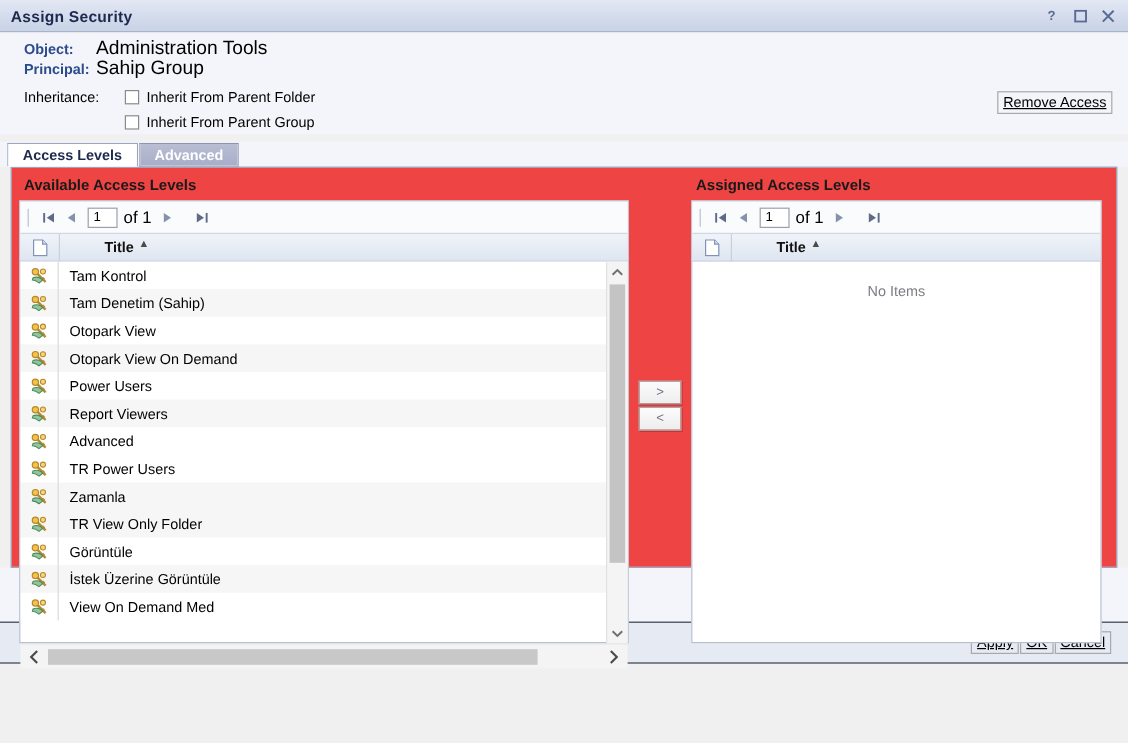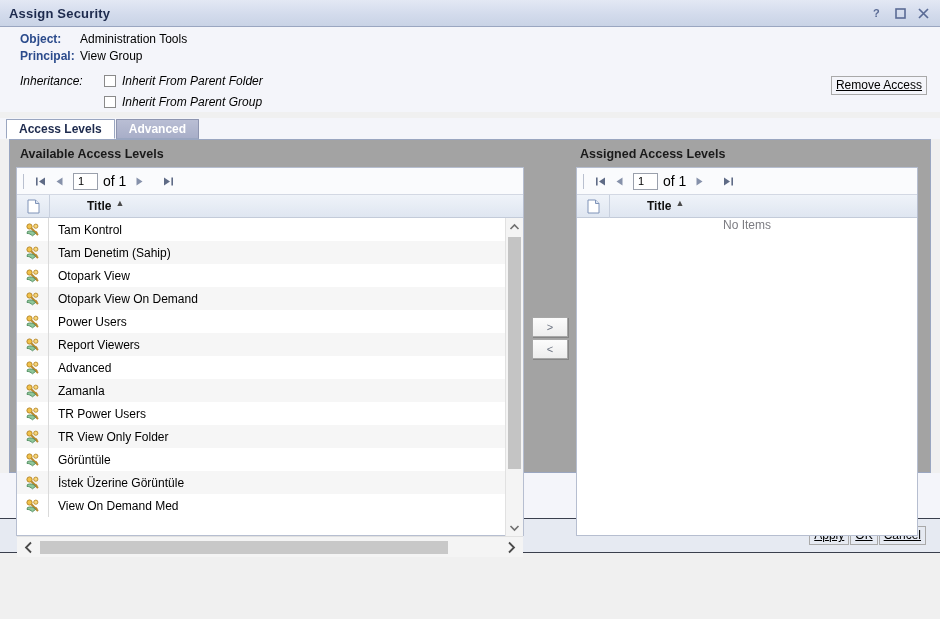--- a/index.html
+++ b/index.html
@@ -41,24 +41,24 @@
 
   
   #infoblock {
     padding: 5px 0 0 20px;
     background: #f4f5fa;
   }
   .inforow { display: flex; align-items: baseline; height: 17px; }
   .lbl-blue { color: #2b4b8c; font-weight: bold; font-size: 12px; }
   .lbl-obj { width: 60px; }
   .lbl-prin { width: 60px; }
-  .val { color: #000; font-size: 12px; }
+  .val { color: #000; font-size: 16px; }
 
   .inherit-wrap { margin-top: 4px; position: relative; }
-  .inherit-row { display: flex; align-items: center; height: 21px; font-style: italic; }
+  .inherit-row { display: flex; align-items: center; height: 21px; }
   .inherit-label { width: 84px; font-size: 12px; color:#000; }
   .cb {
     width: 12px; height: 12px;
     border: 1px solid #8a8a8a;
     background: #fff;
     box-sizing: border-box;
     margin-right: 6px;
     display: inline-block;
     cursor: pointer;
   }
@@ -107,21 +107,21 @@
     color: #ffffff;
     border: 1px solid #8e95b0;
     border-bottom: 1px solid #9aa6c0;
     border-radius: 1px 1px 0 0;
   }
 
   
   #content {
     margin: 0 9px;
     border: 1px solid #9aa6c0;
-    background: #a3a3a3;
+    background: #ef4444;
     height: 334px;
     box-sizing: border-box;
     position: relative;
   }
 
   .panel-title {
     font-size: 12.5px; font-weight: bold; color: #1a1a1a;
     padding: 7px 0 6px 4px;
   }
 
@@ -251,20 +251,21 @@
   }
   .hs-arrow { width: 23px; display:flex; align-items:center; justify-content:center;}
   .hs-track { flex:1; position: relative; height: 15px; }
   .hs-thumb { position:absolute; left:0; top:1px; height: 13px; width: 408px; background:#c8c8c8; }
 
   
   .noitems {
     text-align: center;
     color: #7c7c82;
     font-size: 12px;
+    padding-top: 18px;
   }
 
   
   .xfer-col { display:flex; flex-direction: column; gap: 2px; }
   .xfer {
     width: 36px; height: 20px;
     background: linear-gradient(to bottom,#fcfcfc,#ededed);
     border: 1px solid #a7a7a7;
     box-shadow: 1px 1px 0 rgba(0,0,0,.18);
     display:flex; align-items:center; justify-content:center;
@@ -323,21 +324,21 @@
   </div>
 </div>
 
 <div id="infoblock">
   <div class="inforow">
     <span class="lbl-blue lbl-obj">Object:</span>
     <span class="val">Administration Tools</span>
   </div>
   <div class="inforow">
     <span class="lbl-blue lbl-prin">Principal:</span>
-    <span class="val">View Group</span>
+    <span class="val">Sahip Group</span>
   </div>
 
   <div class="inherit-wrap">
     <div class="inherit-row">
       <span class="inherit-label">Inheritance:</span>
       <span class="cb"></span>
       <span class="cb-text">Inherit From Parent Folder</span>
     </div>
     <div class="inherit-row">
       <span class="inherit-label"></span>
@@ -480,43 +481,43 @@
                   <svg width="16" height="16" viewBox="0 0 16 16">
                     <circle cx="4.5" cy="4.5" r="2.6" fill="#f2c249" stroke="#b8892c" stroke-width="1"></circle>
                     <path d="M6.3,6.3 L13,13" stroke="#b8892c" stroke-width="2" fill="none"></path>
                     <path d="M10.2,9.4 L12,11.2" stroke="#b8892c" stroke-width="2" fill="none"></path>
                     <path d="M2.5,9.5 C5.5,8.2 9,9.2 10.6,11.4 L7.5,13.8 C5.6,12.2 4,11.4 2,11.4 Z" fill="#8fc79a" stroke="#4d8a5d" stroke-width=".9"></path>
                     <circle cx="10.8" cy="4.2" r="2.1" fill="#f7d67a" stroke="#b8892c" stroke-width=".9"></circle>
                   </svg>
                 </div>
                 <div class="row-title">Advanced</div>
               </div>
+              <div class="row odd">
+                <div class="row-icon">
+                  <svg width="16" height="16" viewBox="0 0 16 16">
+                    <circle cx="4.5" cy="4.5" r="2.6" fill="#f2c249" stroke="#b8892c" stroke-width="1"></circle>
+                    <path d="M6.3,6.3 L13,13" stroke="#b8892c" stroke-width="2" fill="none"></path>
+                    <path d="M10.2,9.4 L12,11.2" stroke="#b8892c" stroke-width="2" fill="none"></path>
+                    <path d="M2.5,9.5 C5.5,8.2 9,9.2 10.6,11.4 L7.5,13.8 C5.6,12.2 4,11.4 2,11.4 Z" fill="#8fc79a" stroke="#4d8a5d" stroke-width=".9"></path>
+                    <circle cx="10.8" cy="4.2" r="2.1" fill="#f7d67a" stroke="#b8892c" stroke-width=".9"></circle>
+                  </svg>
+                </div>
+                <div class="row-title">TR Power Users</div>
+              </div>
               <div class="row even">
                 <div class="row-icon">
                   <svg width="16" height="16" viewBox="0 0 16 16">
                     <circle cx="4.5" cy="4.5" r="2.6" fill="#f2c249" stroke="#b8892c" stroke-width="1"></circle>
                     <path d="M6.3,6.3 L13,13" stroke="#b8892c" stroke-width="2" fill="none"></path>
                     <path d="M10.2,9.4 L12,11.2" stroke="#b8892c" stroke-width="2" fill="none"></path>
                     <path d="M2.5,9.5 C5.5,8.2 9,9.2 10.6,11.4 L7.5,13.8 C5.6,12.2 4,11.4 2,11.4 Z" fill="#8fc79a" stroke="#4d8a5d" stroke-width=".9"></path>
                     <circle cx="10.8" cy="4.2" r="2.1" fill="#f7d67a" stroke="#b8892c" stroke-width=".9"></circle>
                   </svg>
                 </div>
                 <div class="row-title">Zamanla</div>
-              </div>
-              <div class="row odd">
-                <div class="row-icon">
-                  <svg width="16" height="16" viewBox="0 0 16 16">
-                    <circle cx="4.5" cy="4.5" r="2.6" fill="#f2c249" stroke="#b8892c" stroke-width="1"></circle>
-                    <path d="M6.3,6.3 L13,13" stroke="#b8892c" stroke-width="2" fill="none"></path>
-                    <path d="M10.2,9.4 L12,11.2" stroke="#b8892c" stroke-width="2" fill="none"></path>
-                    <path d="M2.5,9.5 C5.5,8.2 9,9.2 10.6,11.4 L7.5,13.8 C5.6,12.2 4,11.4 2,11.4 Z" fill="#8fc79a" stroke="#4d8a5d" stroke-width=".9"></path>
-                    <circle cx="10.8" cy="4.2" r="2.1" fill="#f7d67a" stroke="#b8892c" stroke-width=".9"></circle>
-                  </svg>
-                </div>
-                <div class="row-title">TR Power Users</div>
               </div>
               <div class="row even">
                 <div class="row-icon">
                   <svg width="16" height="16" viewBox="0 0 16 16">
                     <circle cx="4.5" cy="4.5" r="2.6" fill="#f2c249" stroke="#b8892c" stroke-width="1"></circle>
                     <path d="M6.3,6.3 L13,13" stroke="#b8892c" stroke-width="2" fill="none"></path>
                     <path d="M10.2,9.4 L12,11.2" stroke="#b8892c" stroke-width="2" fill="none"></path>
                     <path d="M2.5,9.5 C5.5,8.2 9,9.2 10.6,11.4 L7.5,13.8 C5.6,12.2 4,11.4 2,11.4 Z" fill="#8fc79a" stroke="#4d8a5d" stroke-width=".9"></path>
                     <circle cx="10.8" cy="4.2" r="2.1" fill="#f7d67a" stroke="#b8892c" stroke-width=".9"></circle>
                   </svg>

